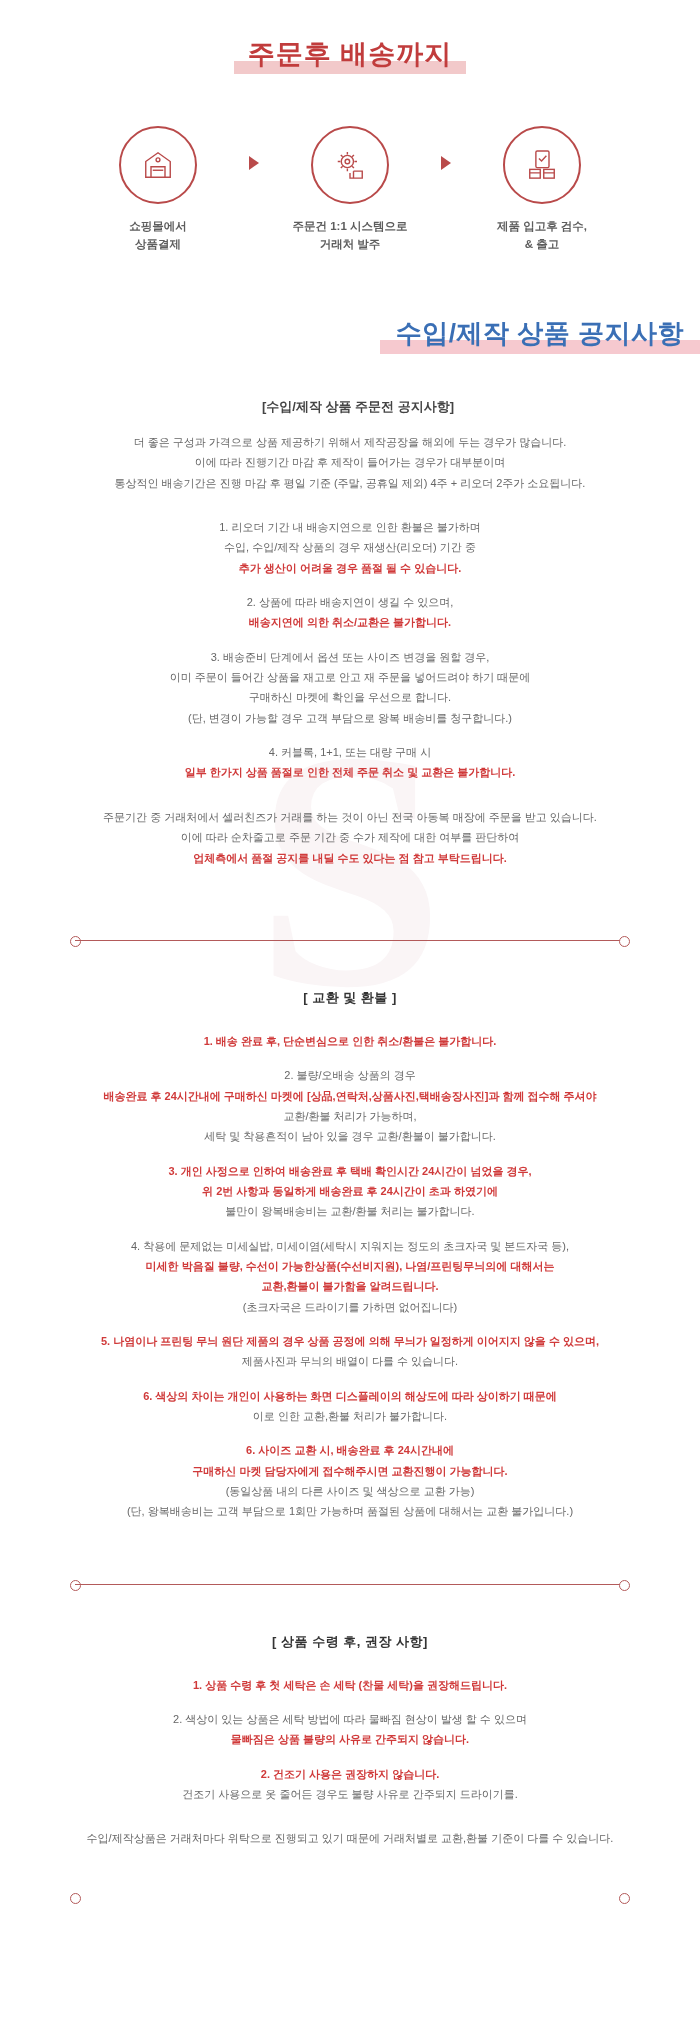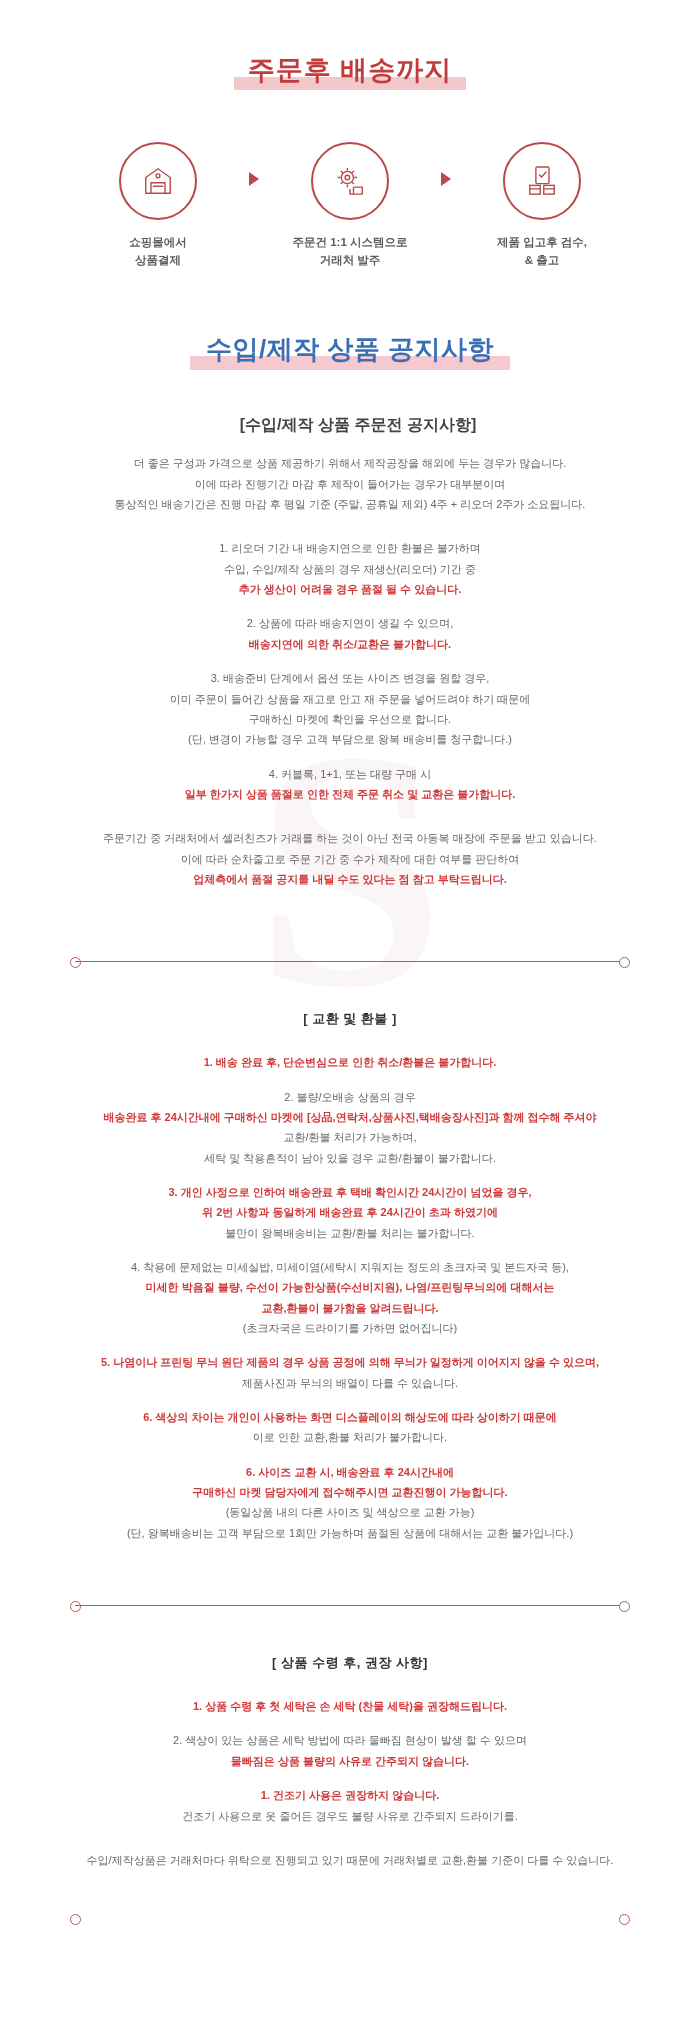--- a/index.html
+++ b/index.html
@@ -36,21 +36,21 @@
     z-index: 0;
     pointer-events: none;
     line-height: 1;
   }
 
   .content { position: relative; z-index: 2; }
 
   
   .top-title-wrap {
     text-align: center;
-    margin-top: 20px;
+    margin-top: 4px;
   }
   .top-title {
     display: inline-block;
     position: relative;
     font-size: 27px;
     font-weight: bold;
     color: #c13c3c;
     letter-spacing: 1px;
     padding: 2px 14px 6px 14px;
   }
@@ -104,21 +104,21 @@
   }
   .arrow .tri {
     width: 0; height: 0;
     border-left: 10px solid #b94a4a;
     border-top: 7px solid transparent;
     border-bottom: 7px solid transparent;
   }
 
   
   .section-head {
-    text-align: center;
+    text-align: right;
     margin-top: 58px;
   }
   .section-head .inner {
     display: inline-block;
     position: relative;
     font-size: 26px;
     font-weight: bold;
     color: #3a6fb5;
     padding: 4px 16px 8px 16px;
     letter-spacing: 0.5px;
@@ -128,21 +128,21 @@
     left: 0; right: 0;
     bottom: 5px;
     height: 14px;
     background: #f6c9cf;
     z-index: -1;
   }
 
   
   .block { text-align: center; }
   .hd {
-    font-size: 16px;
+    font-size: 13px;
     font-weight: bold;
     color: #444444;
     line-height: 1.8;
     margin-left: 16px;
   }
   p.t {
     font-size: 11px;
     line-height: 1.85;
     color: #666666;
     margin: 0;
@@ -390,21 +390,21 @@
       </p>
       <div class="gap-s"></div>
 
       <p class="t">
         <span>2. 색상이 있는 상품은 세탁 방법에 따라 물빠짐 현상이 발생 할 수 있으며</span><br>
         <span class="red">물빠짐은 상품 불량의 사유로 간주되지 않습니다.</span>
       </p>
       <div class="gap-s"></div>
 
       <p class="t">
-        <span class="red">1. 건조기 사용은 권장하지 않습니다.</span><br>
+        <span class="red">2. 건조기 사용은 권장하지 않습니다.</span><br>
         <span>건조기 사용으로 옷 줄어든 경우도 불량 사유로 간주되지 드라이기를.</span>
       </p>
 
       <div class="gap-m"></div>
       <p class="t">수입/제작상품은 거래처마다 위탁으로 진행되고 있기 때문에 거래처별로 교환,환불 기준이 다를 수 있습니다.</p>
     </div>
 
     <div class="divider">
       <span class="dot l"></span>
 

